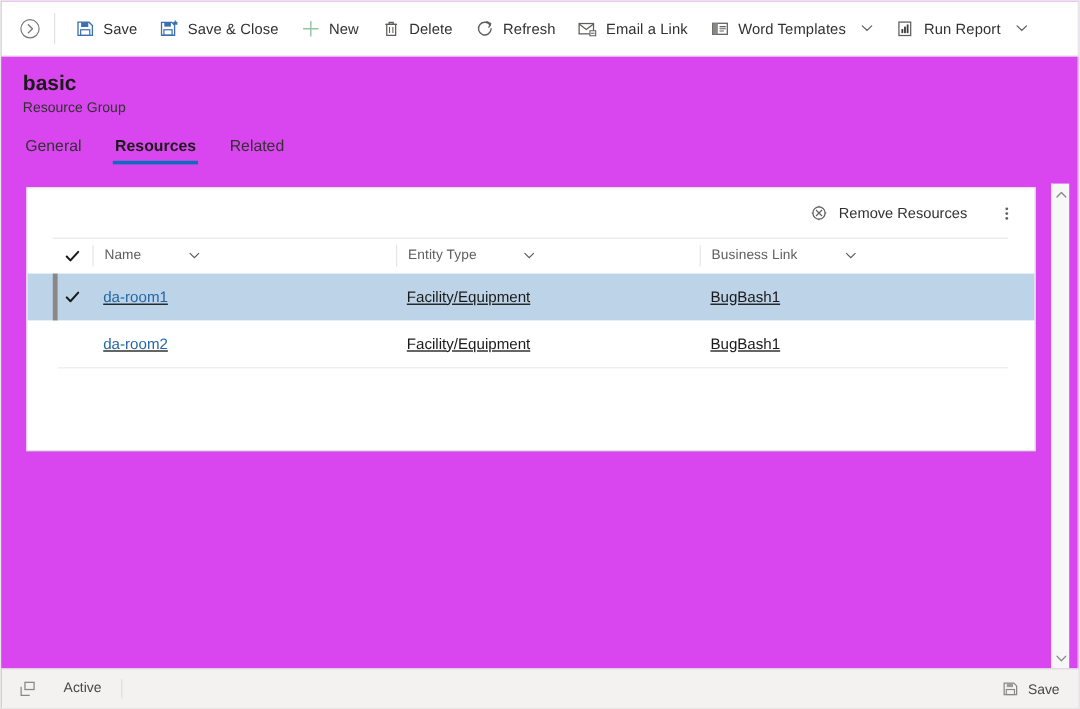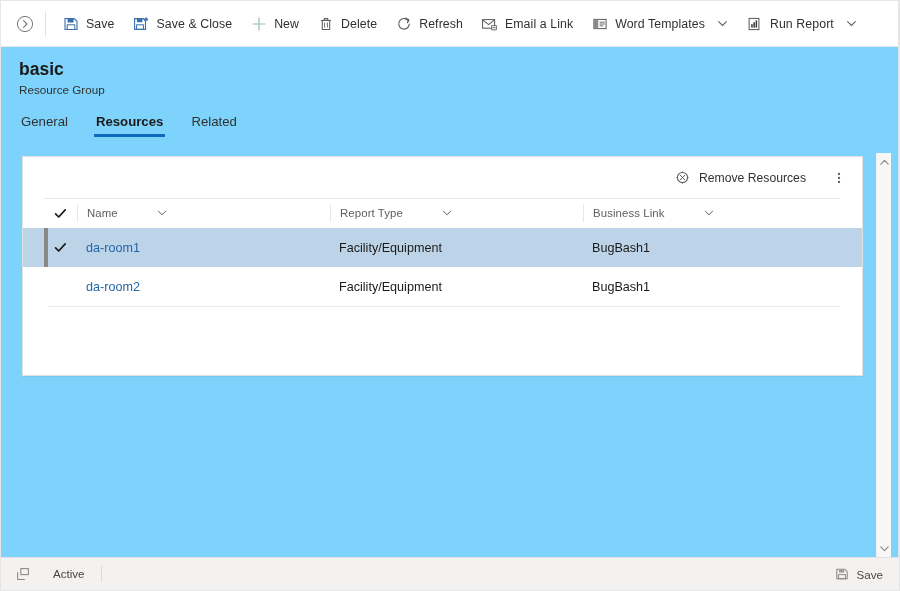--- a/index.html
+++ b/index.html
@@ -9,21 +9,21 @@
   }
   body {
     font-family: "Liberation Sans", sans-serif;
     -webkit-font-smoothing: antialiased;
   }
   #app {
     position: relative;
     width: 900px;
     height: 591px;
     box-sizing: border-box;
-    background: #7dd3fc;
+    background: #d946ef;
     border: 1px solid #e6e6e6;
     overflow: hidden;
   }
 
   
   .commandbar {
     position: absolute;
     left: 0; top: 0;
     width: 900px;
     height: 46px;
@@ -178,21 +178,21 @@
   .g-row {
     position: relative;
     display: flex;
     align-items: center;
     height: 33px;
     padding-left: 21px;
     padding-right: 22px;
     box-sizing: border-box;
   }
   .g-row.header { height: 30px; }
-  .g-row.data { height: 39px; }
+  .g-row.data { height: 39px; text-decoration: underline; }
   .g-row.data.selected { background: #bdd3e8; }
   .g-row.data.selected::before {
     content: "";
     position: absolute;
     left: 21px; top: 0; bottom: 0;
     width: 4px;
     background: #8a8886;
   }
 
   .c-check {
@@ -491,21 +491,21 @@
         </div>
         <div class="col name">
           <span class="hcell-txt">Name</span>
           <span class="hcaret">
             <svg width="10" height="10" viewBox="0 0 10 10">
               <path d="M1.4 3.2 L5 6.8 L8.6 3.2" fill="none" stroke="#605e5c" stroke-width="1" stroke-linecap="round"></path>
             </svg>
           </span>
         </div>
         <div class="col etype">
-          <span class="hcell-txt">Report Type</span>
+          <span class="hcell-txt">Entity Type</span>
           <span class="hcaret">
             <svg width="10" height="10" viewBox="0 0 10 10">
               <path d="M1.4 3.2 L5 6.8 L8.6 3.2" fill="none" stroke="#605e5c" stroke-width="1" stroke-linecap="round"></path>
             </svg>
           </span>
         </div>
         <div class="col bunit">
           <span class="hcell-txt">Business Link</span>
           <span class="hcaret">
             <svg width="10" height="10" viewBox="0 0 10 10">

